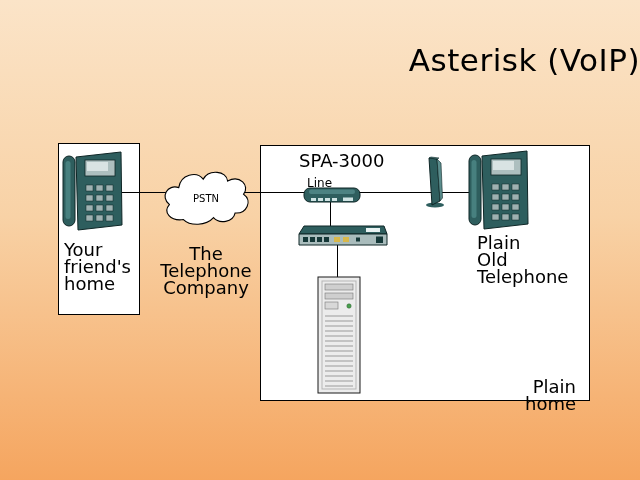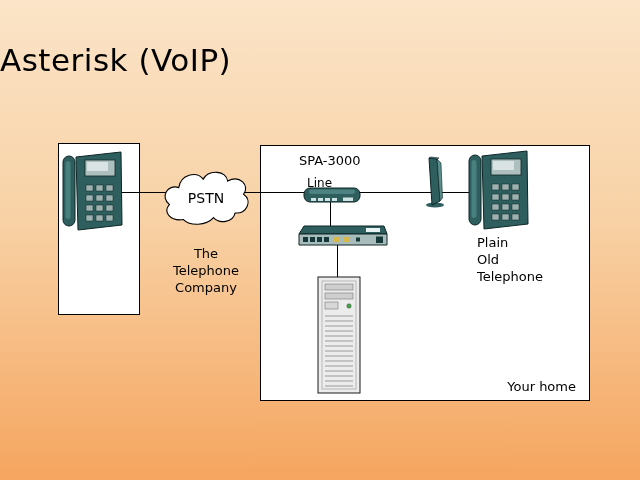--- a/index.html
+++ b/index.html
@@ -4,33 +4,33 @@
 <style>
   * { margin:0; padding:0; box-sizing:border-box; }
   html,body { width:640px; height:480px; }
   .slide {
     position:relative; width:640px; height:480px; overflow:hidden;
     background:linear-gradient(180deg,#fbe4c8 0%,#f8d2a6 45%,#f5a55f 100%);
     font-family:"DejaVu Sans","Liberation Sans",sans-serif; color:#000;
   }
   .title {
     position:absolute; top:42px; left:0; width:100%;
-    text-align:left; font-size:31px; letter-spacing:0.5px;
+    text-align:right; font-size:31px; letter-spacing:0.5px;
   }
   .box { position:absolute; background:#fff; border:1px solid #000; z-index:0; }
   .line { position:absolute; background:#000; z-index:1; }
   .icon { position:absolute; z-index:2; line-height:0; }
   .lbl {
-    position:absolute; font-size:13px; line-height:17px;
+    position:absolute; font-size:18px; line-height:17px;
     white-space:pre-line; z-index:3;
   }
   .lbl.center { text-align:center; }
   .lbl.right { text-align:right; }
   .lbl.small { font-size:12px; }
-  .lbl.tiny { font-size:14px; }
+  .lbl.tiny { font-size:10px; }
 </style>
 </head>
 <body>
 
 <div class="slide">
 
   <div class="title">Asterisk (VoIP)</div>
 
   <div class="box" style="left:58px; top:143px; width:82px; height:172px;"></div>
   <div class="box" style="left:260px; top:145px; width:330px; height:256px;"></div>
@@ -55,20 +55,23 @@
           <rect x="44" y="46" width="7" height="6"></rect>
         <rect x="24" y="56" width="7" height="6"></rect>
           <rect x="34" y="56" width="7" height="6"></rect>
           <rect x="44" y="56" width="7" height="6"></rect>
         <rect x="24" y="66" width="7" height="6"></rect>
           <rect x="34" y="66" width="7" height="6"></rect>
           <rect x="44" y="66" width="7" height="6"></rect>
       </g>
     </svg>
   </span>
+  <div class="lbl" style="left:64px; top:241px;">Your
+friend's
+home</div>
 
   <span class="icon" style="left:159px; top:164px;">
     <svg width="94" height="66" viewBox="0 0 100 68">
       <path d="M26 58 C12 60 4 50 11 42 C1 34 9 20 21 24 C23 10 40 6 47 15 C53 4 72 6 73 17 C86 10 97 22 90 31 C100 38 93 52 81 51 C79 61 64 63 58 56 C50 65 33 65 26 58 Z" fill="#ffffff" stroke="#000000" stroke-width="1.2"></path>
     </svg>
   </span>
   <div class="lbl tiny center" style="left:159px; top:190px; width:94px;">PSTN</div>
   <div class="lbl center" style="left:148px; top:245px; width:116px;">The
 Telephone
 Company</div>
@@ -160,15 +163,15 @@
           <line x1="8" y1="85" x2="36" y2="85"></line>
         <line x1="8" y1="90" x2="36" y2="90"></line>
           <line x1="8" y1="95" x2="36" y2="95"></line>
         <line x1="8" y1="100" x2="36" y2="100"></line>
           <line x1="8" y1="105" x2="36" y2="105"></line>
         <line x1="8" y1="110" x2="36" y2="110"></line>
       </g>
     </svg>
   </span>
 
-  <div class="lbl right" style="left:498px; top:378px; width:78px;">Your home</div>
+  <div class="lbl right" style="left:498px; top:378px; width:78px;">Plain home</div>
 
 </div>
 
 </body></html>

